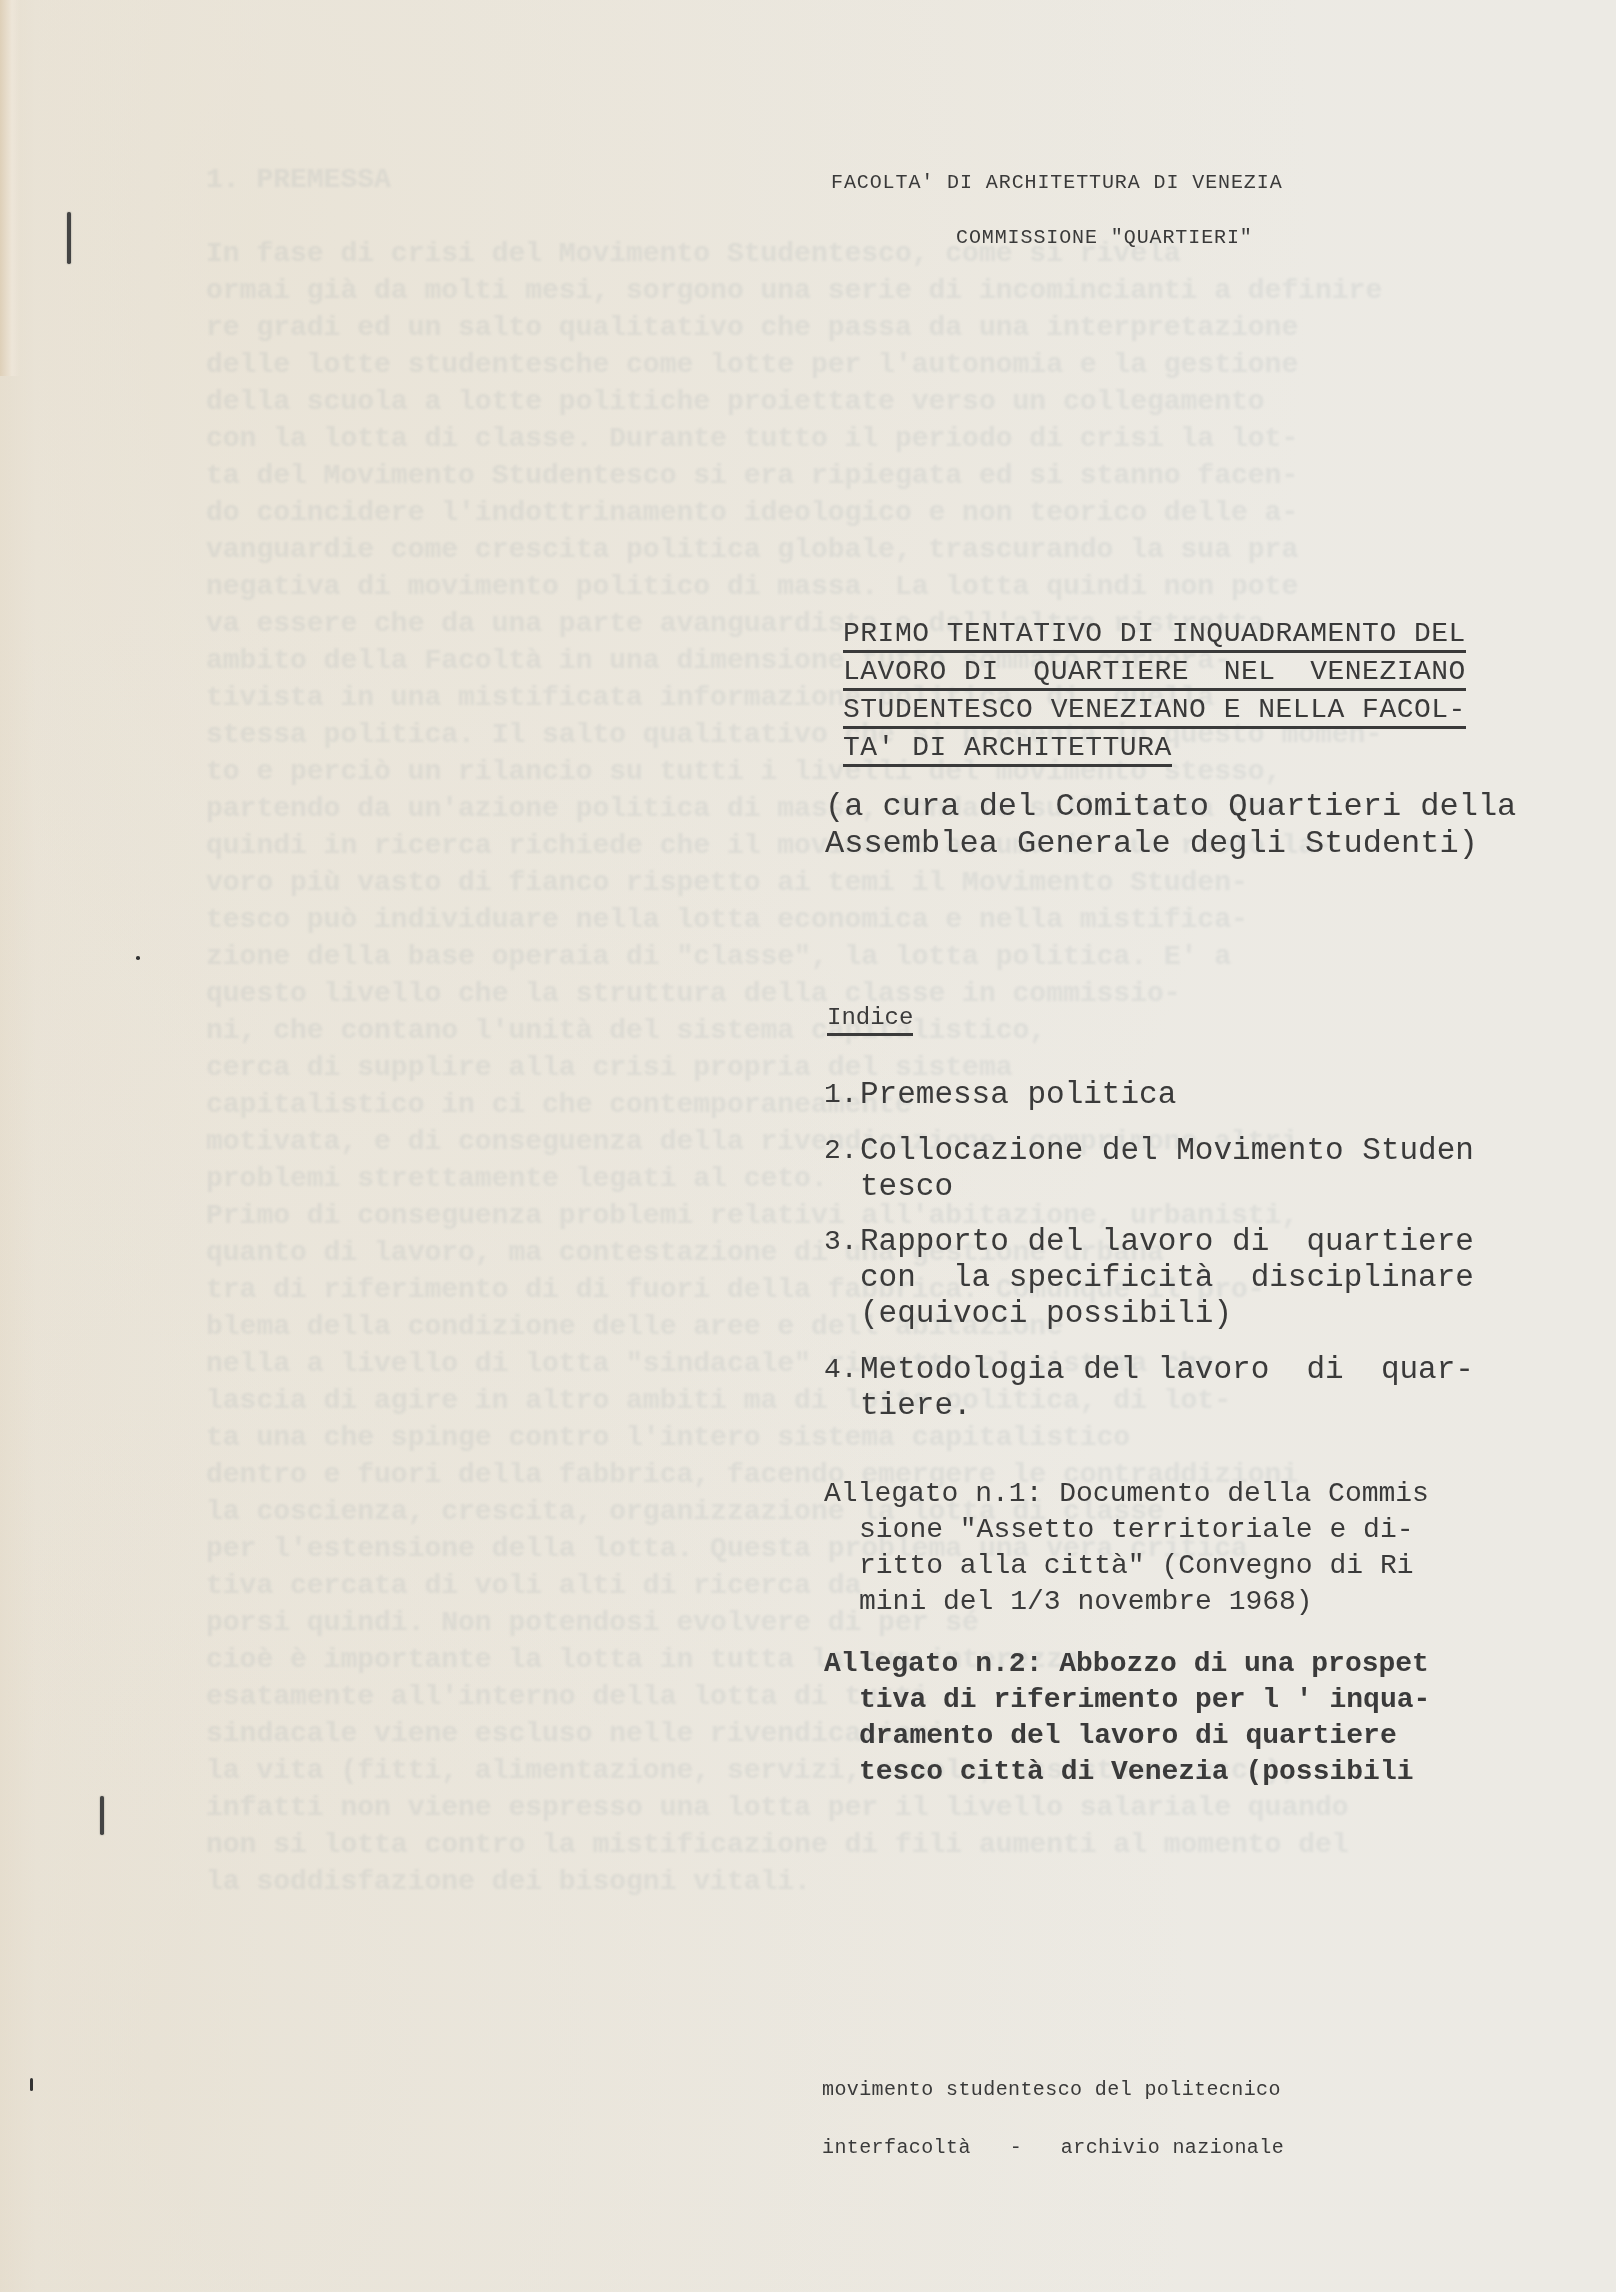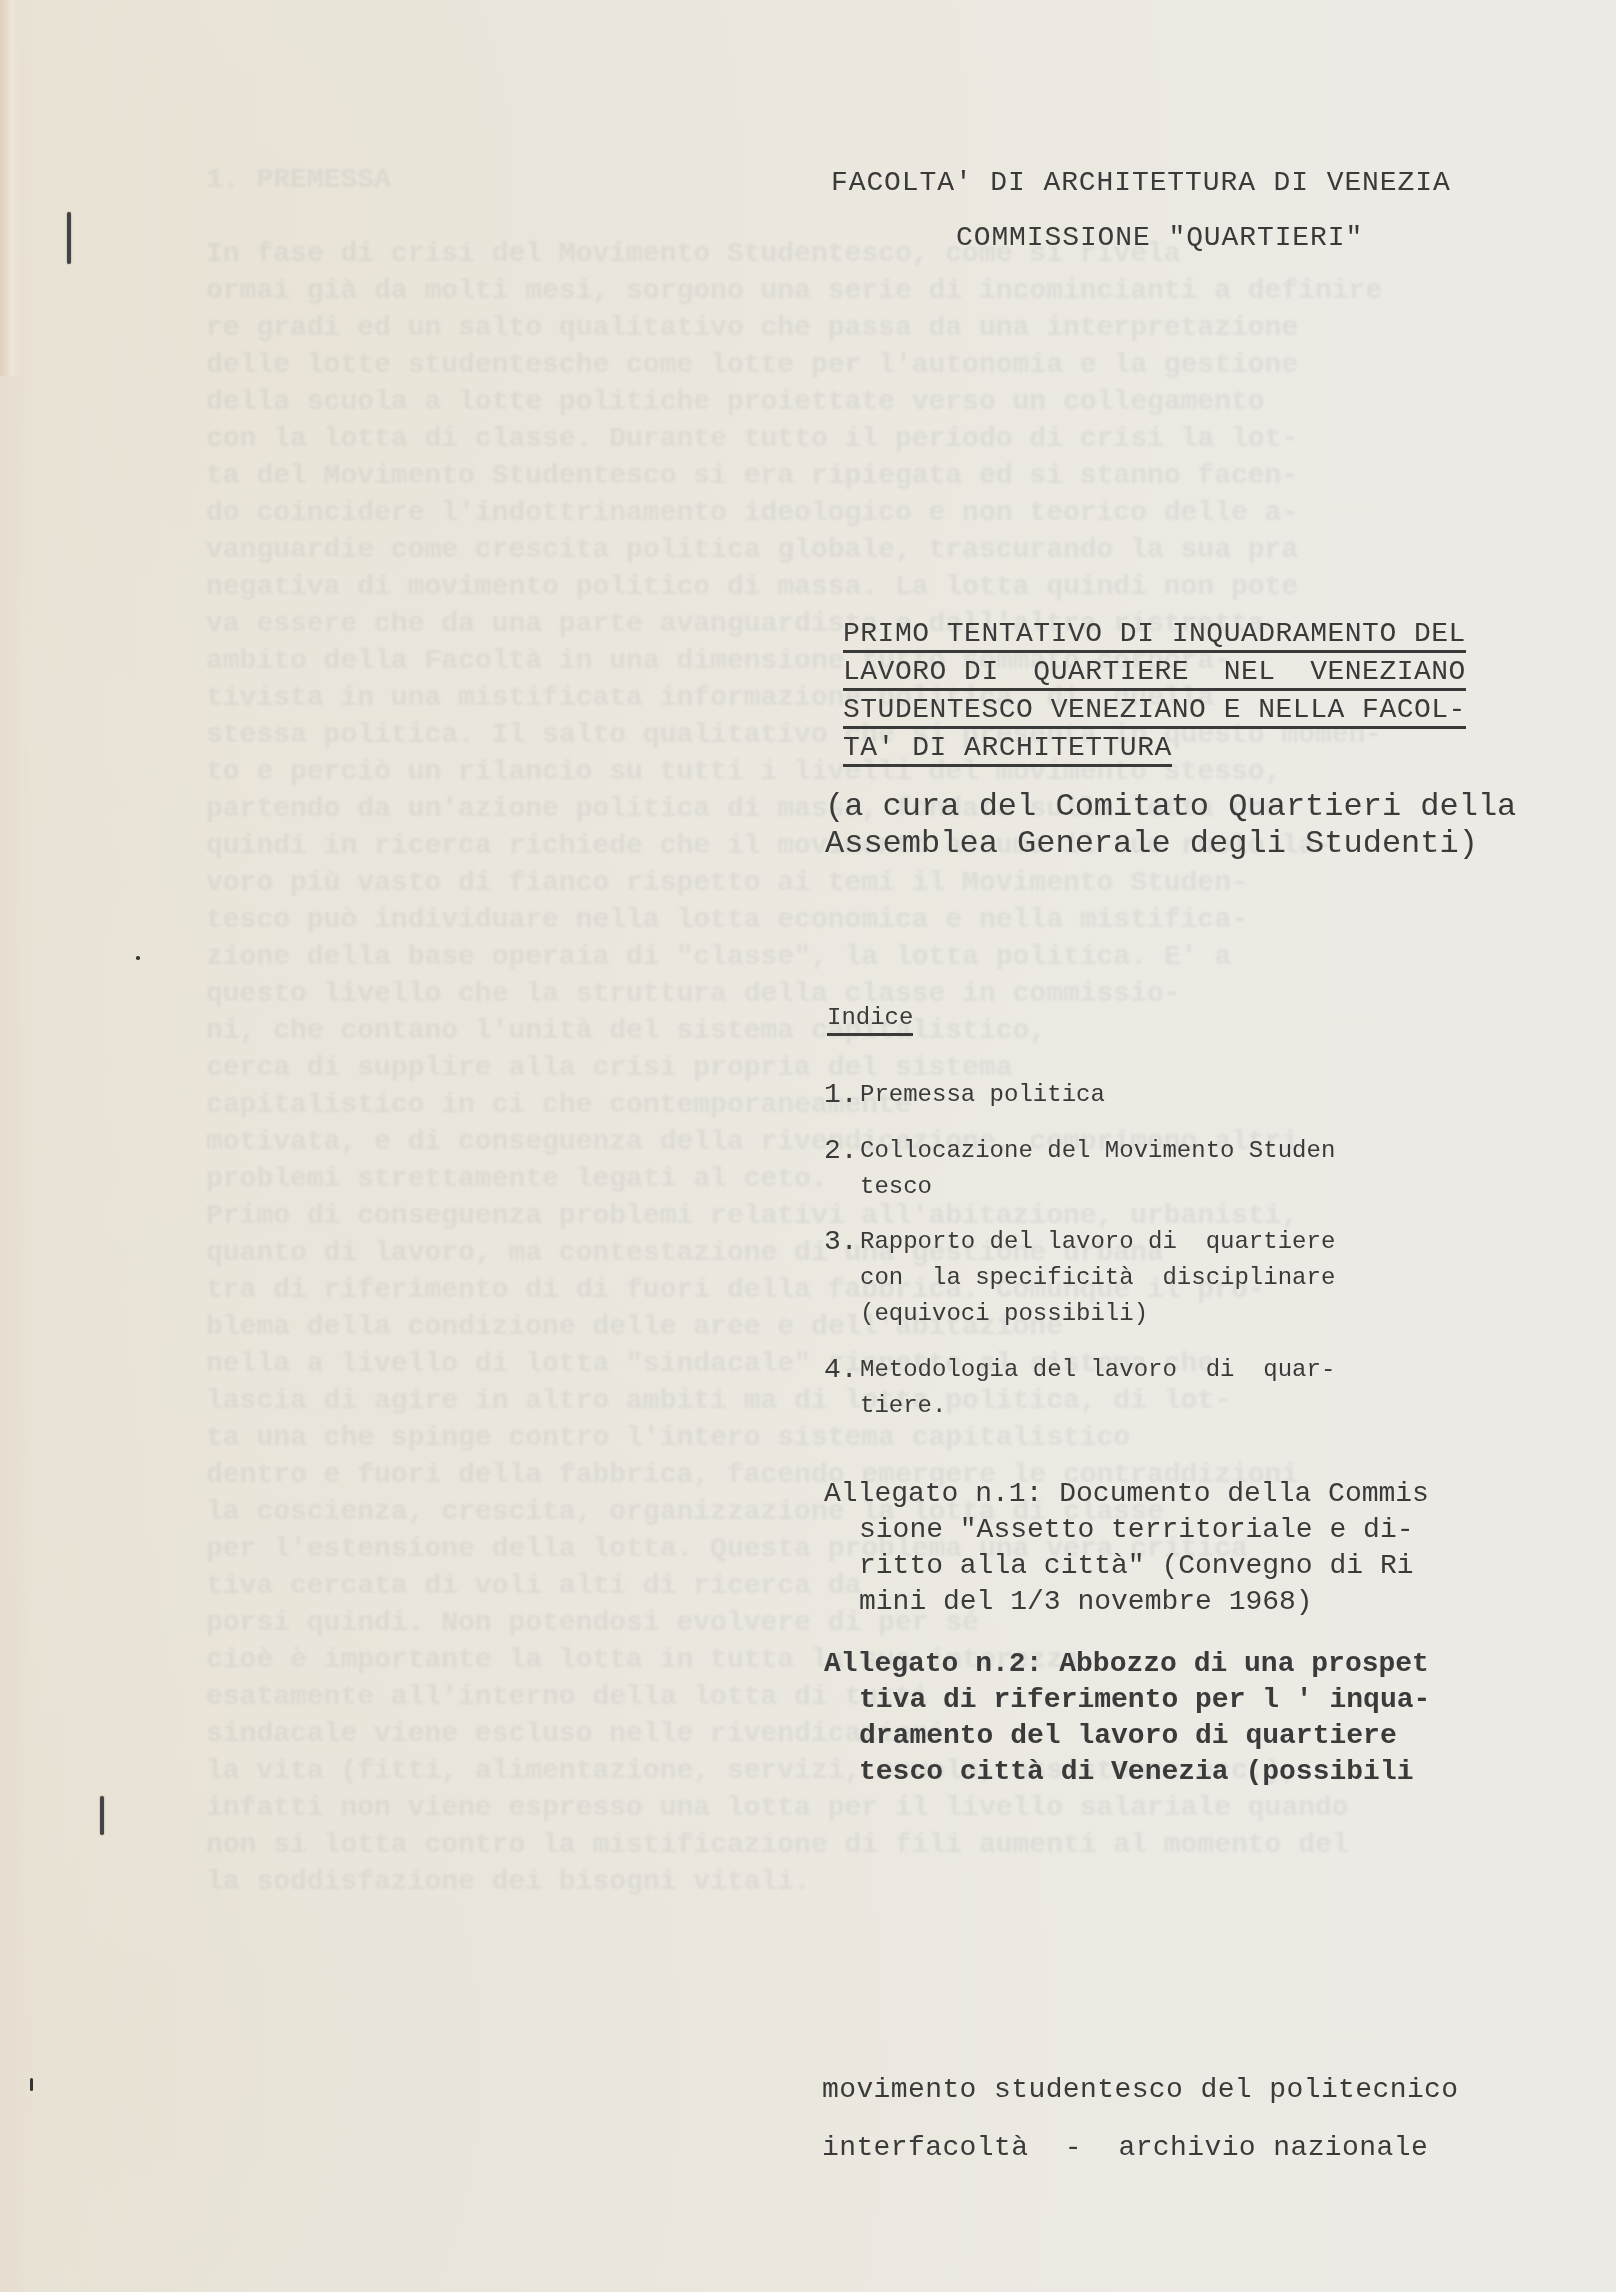--- a/index.html
+++ b/index.html
@@ -29,38 +29,38 @@
       font-size: 28px; line-height: 37px; font-weight: bold;
       white-space: pre; pointer-events: none;
       filter: blur(1.1px);
     }
     .staple {
       position: absolute; width: 3.6px; background: #444; border-radius: 1.8px;
       box-shadow: 0 0 1.8px rgba(0,0,0,.35);
     }
     .mark { position: absolute; background: #333; border-radius: 1.8px; }
 
-    .text { position: absolute; font-size: 28px; line-height: 37px; white-space: pre; letter-spacing: 0.4px; font-family: Liberation Mono, monospace; }
+    .text { position: absolute; font-size: 20px; line-height: 37px; white-space: pre; letter-spacing: 0.4px; font-family: Liberation Mono, monospace; }
     .caps { letter-spacing: 0.9px; }
     .header1 { left: 831px; top: 164px; }
     .header2 { left: 956px; top: 219px; }
 
     .title-block { position: absolute; left: 843px; top: 615px; width: 716px; }
     .title-line { font-size: 28px; line-height: 37px; white-space: pre; letter-spacing: 0.5px; display: block; margin-bottom: 0px; }
     .title-line span { border-bottom: 3.6px solid #3a3a3a; display: inline-block; line-height: 33px; }
     .subtitle { position: absolute; left: 825px; top: 788px; font-size: 32px; line-height: 37px; white-space: pre; }
 
     .indice { position: absolute; left: 827px; top: 1003px; font-size: 24px; }
     .indice span { border-bottom: 3.6px solid #3a3a3a; display:inline-block; line-height: 30px; }
 
     .toc { position: absolute; left: 824px; top: 1077px; width: 734px; }
     .toc-item { position: relative; margin-bottom: 19.7px; }
     .toc-num { position: absolute; left: 0; top: 0; font-size: 28px; line-height: 36px; }
     .toc-lines { margin-left: 36px; }
-    .toc-line { display: block; font-size: 24px; line-height: 36px; white-space: pre; }
+    .toc-line { display: block; font-size: 31px; line-height: 36px; white-space: pre; }
 
     .allegato { position: absolute; left: 824px; width: 734px; }
     .alg-first { font-size: 28px; line-height: 36px; white-space: pre; display:block; }
     .alg-rest { margin-left: 35px; }
     .alg-line { display: block; font-size: 28px; line-height: 36px; white-space: pre; }
 
     .footer1 { left: 822px; top: 2071px; }
     .footer2 { left: 822px; top: 2129px; }
     .dash { display:inline-block; width: 90px; text-align:center; }
   </style>

